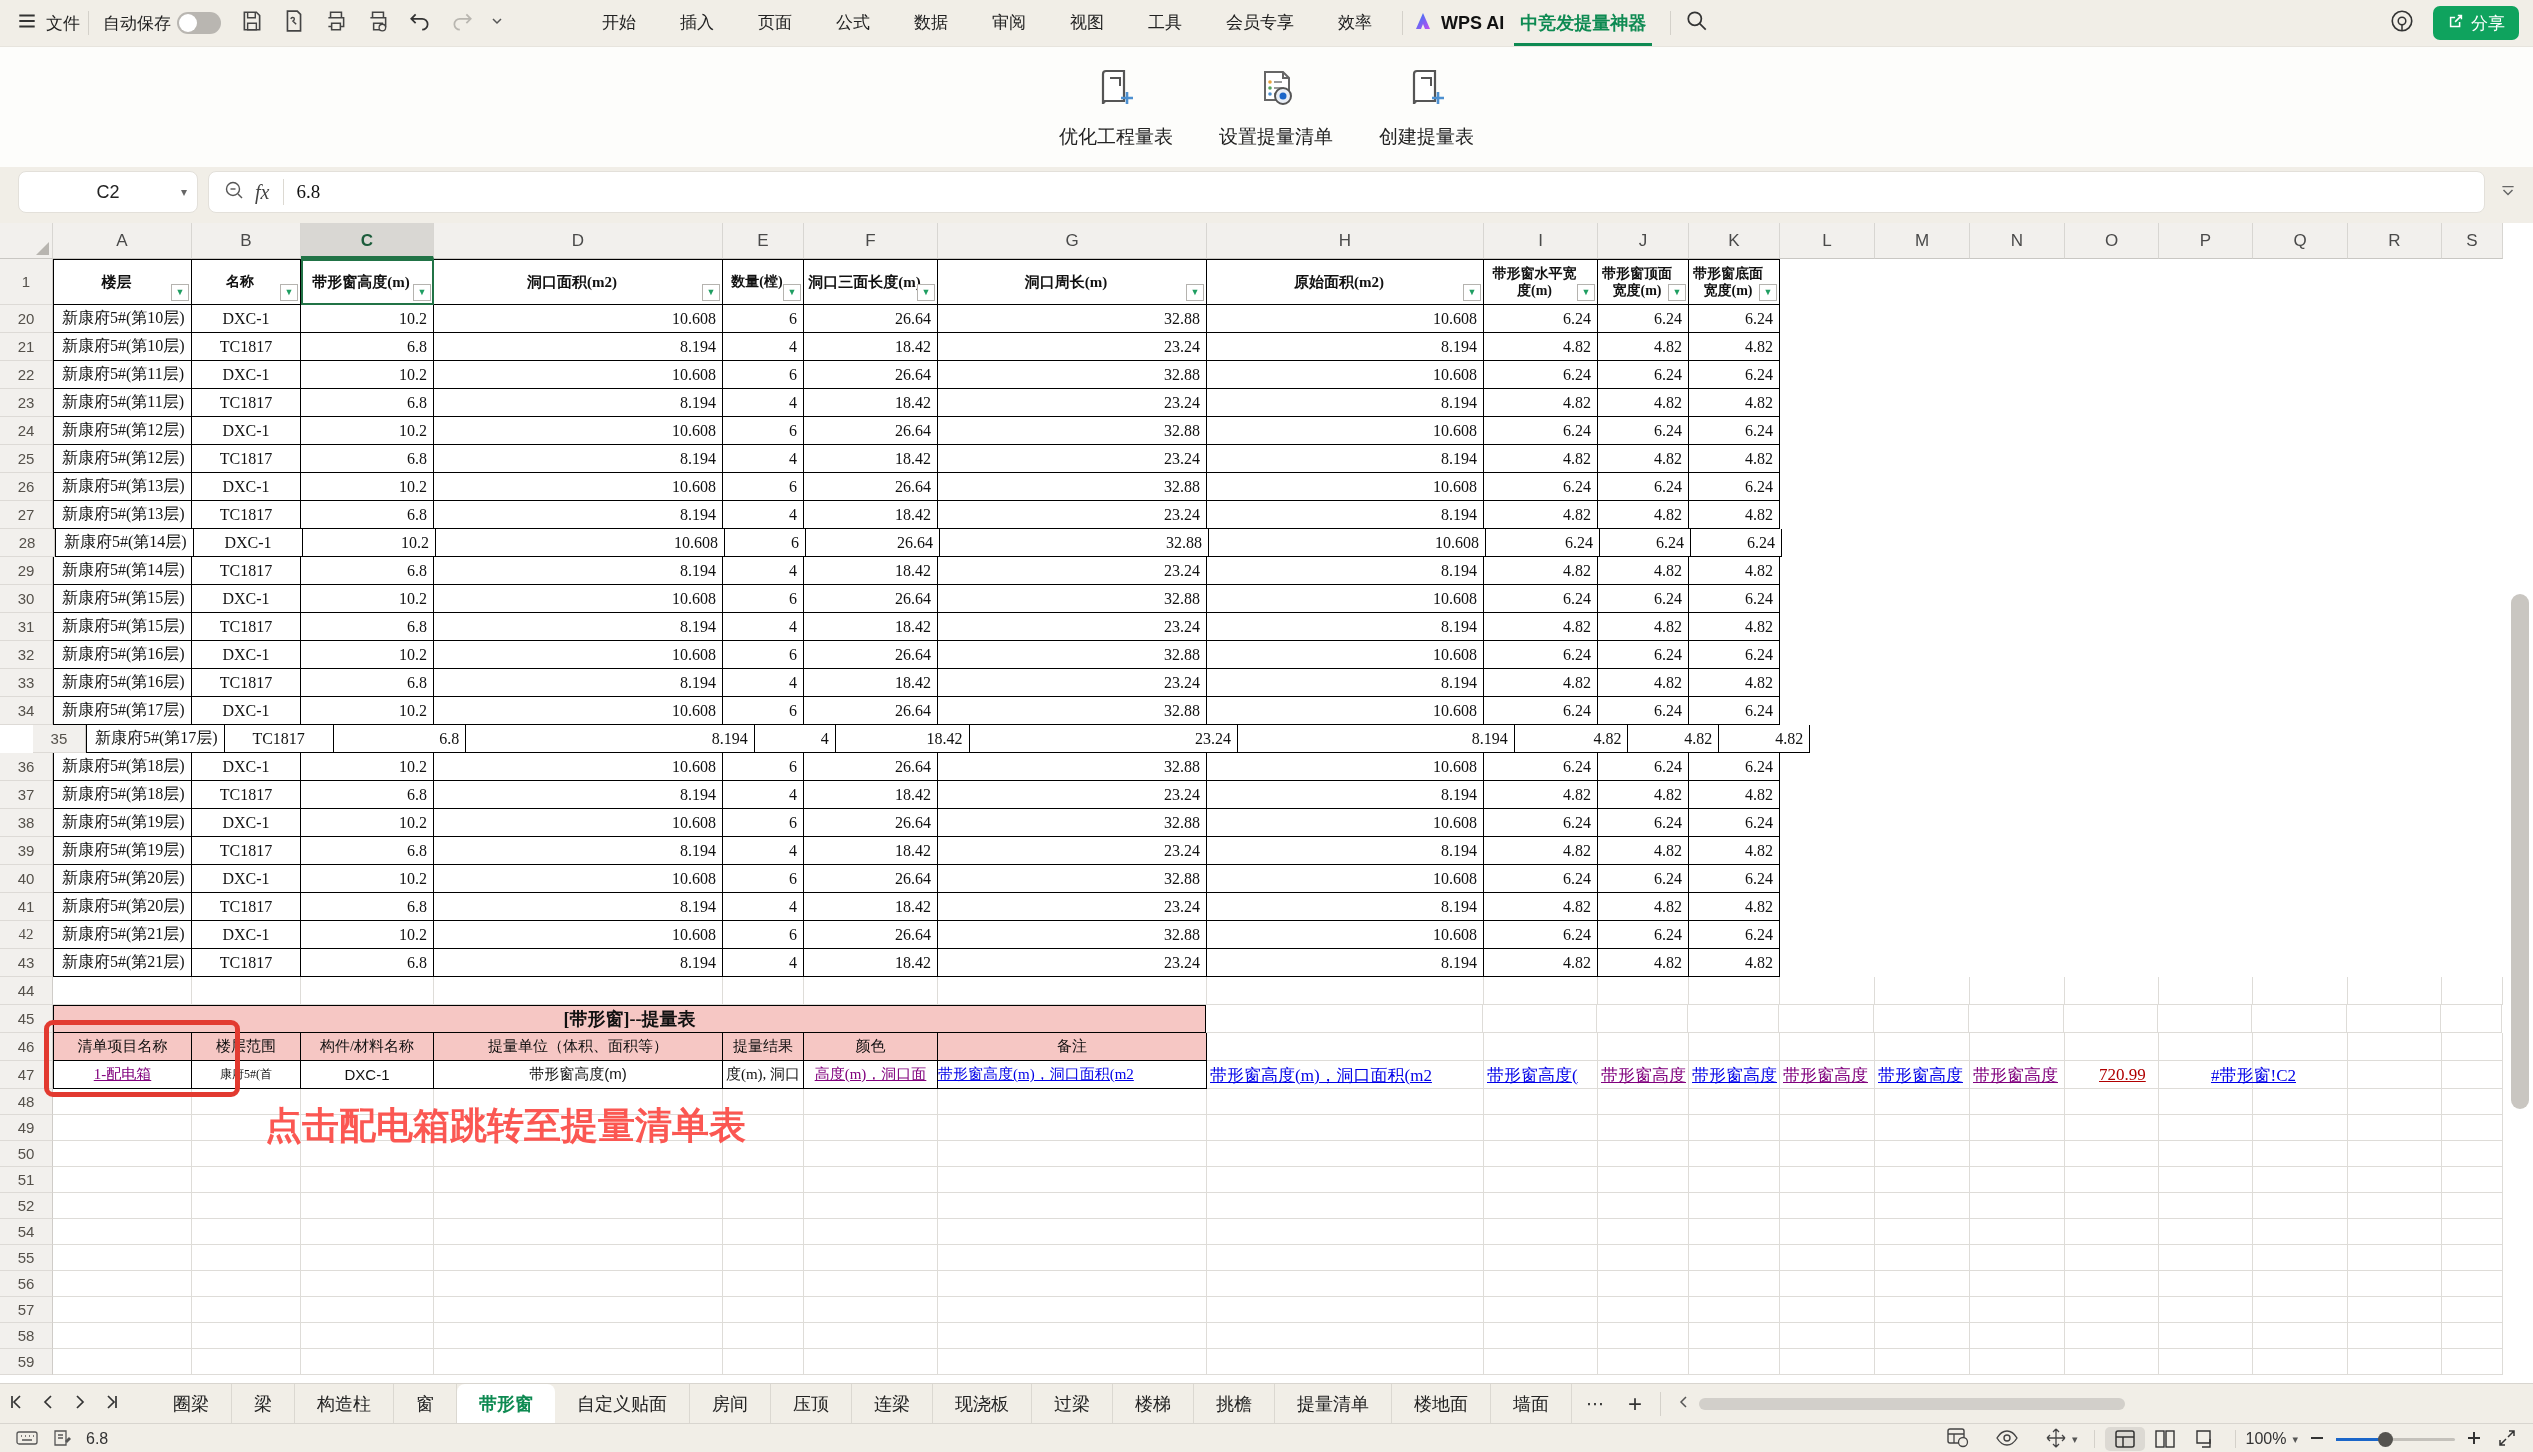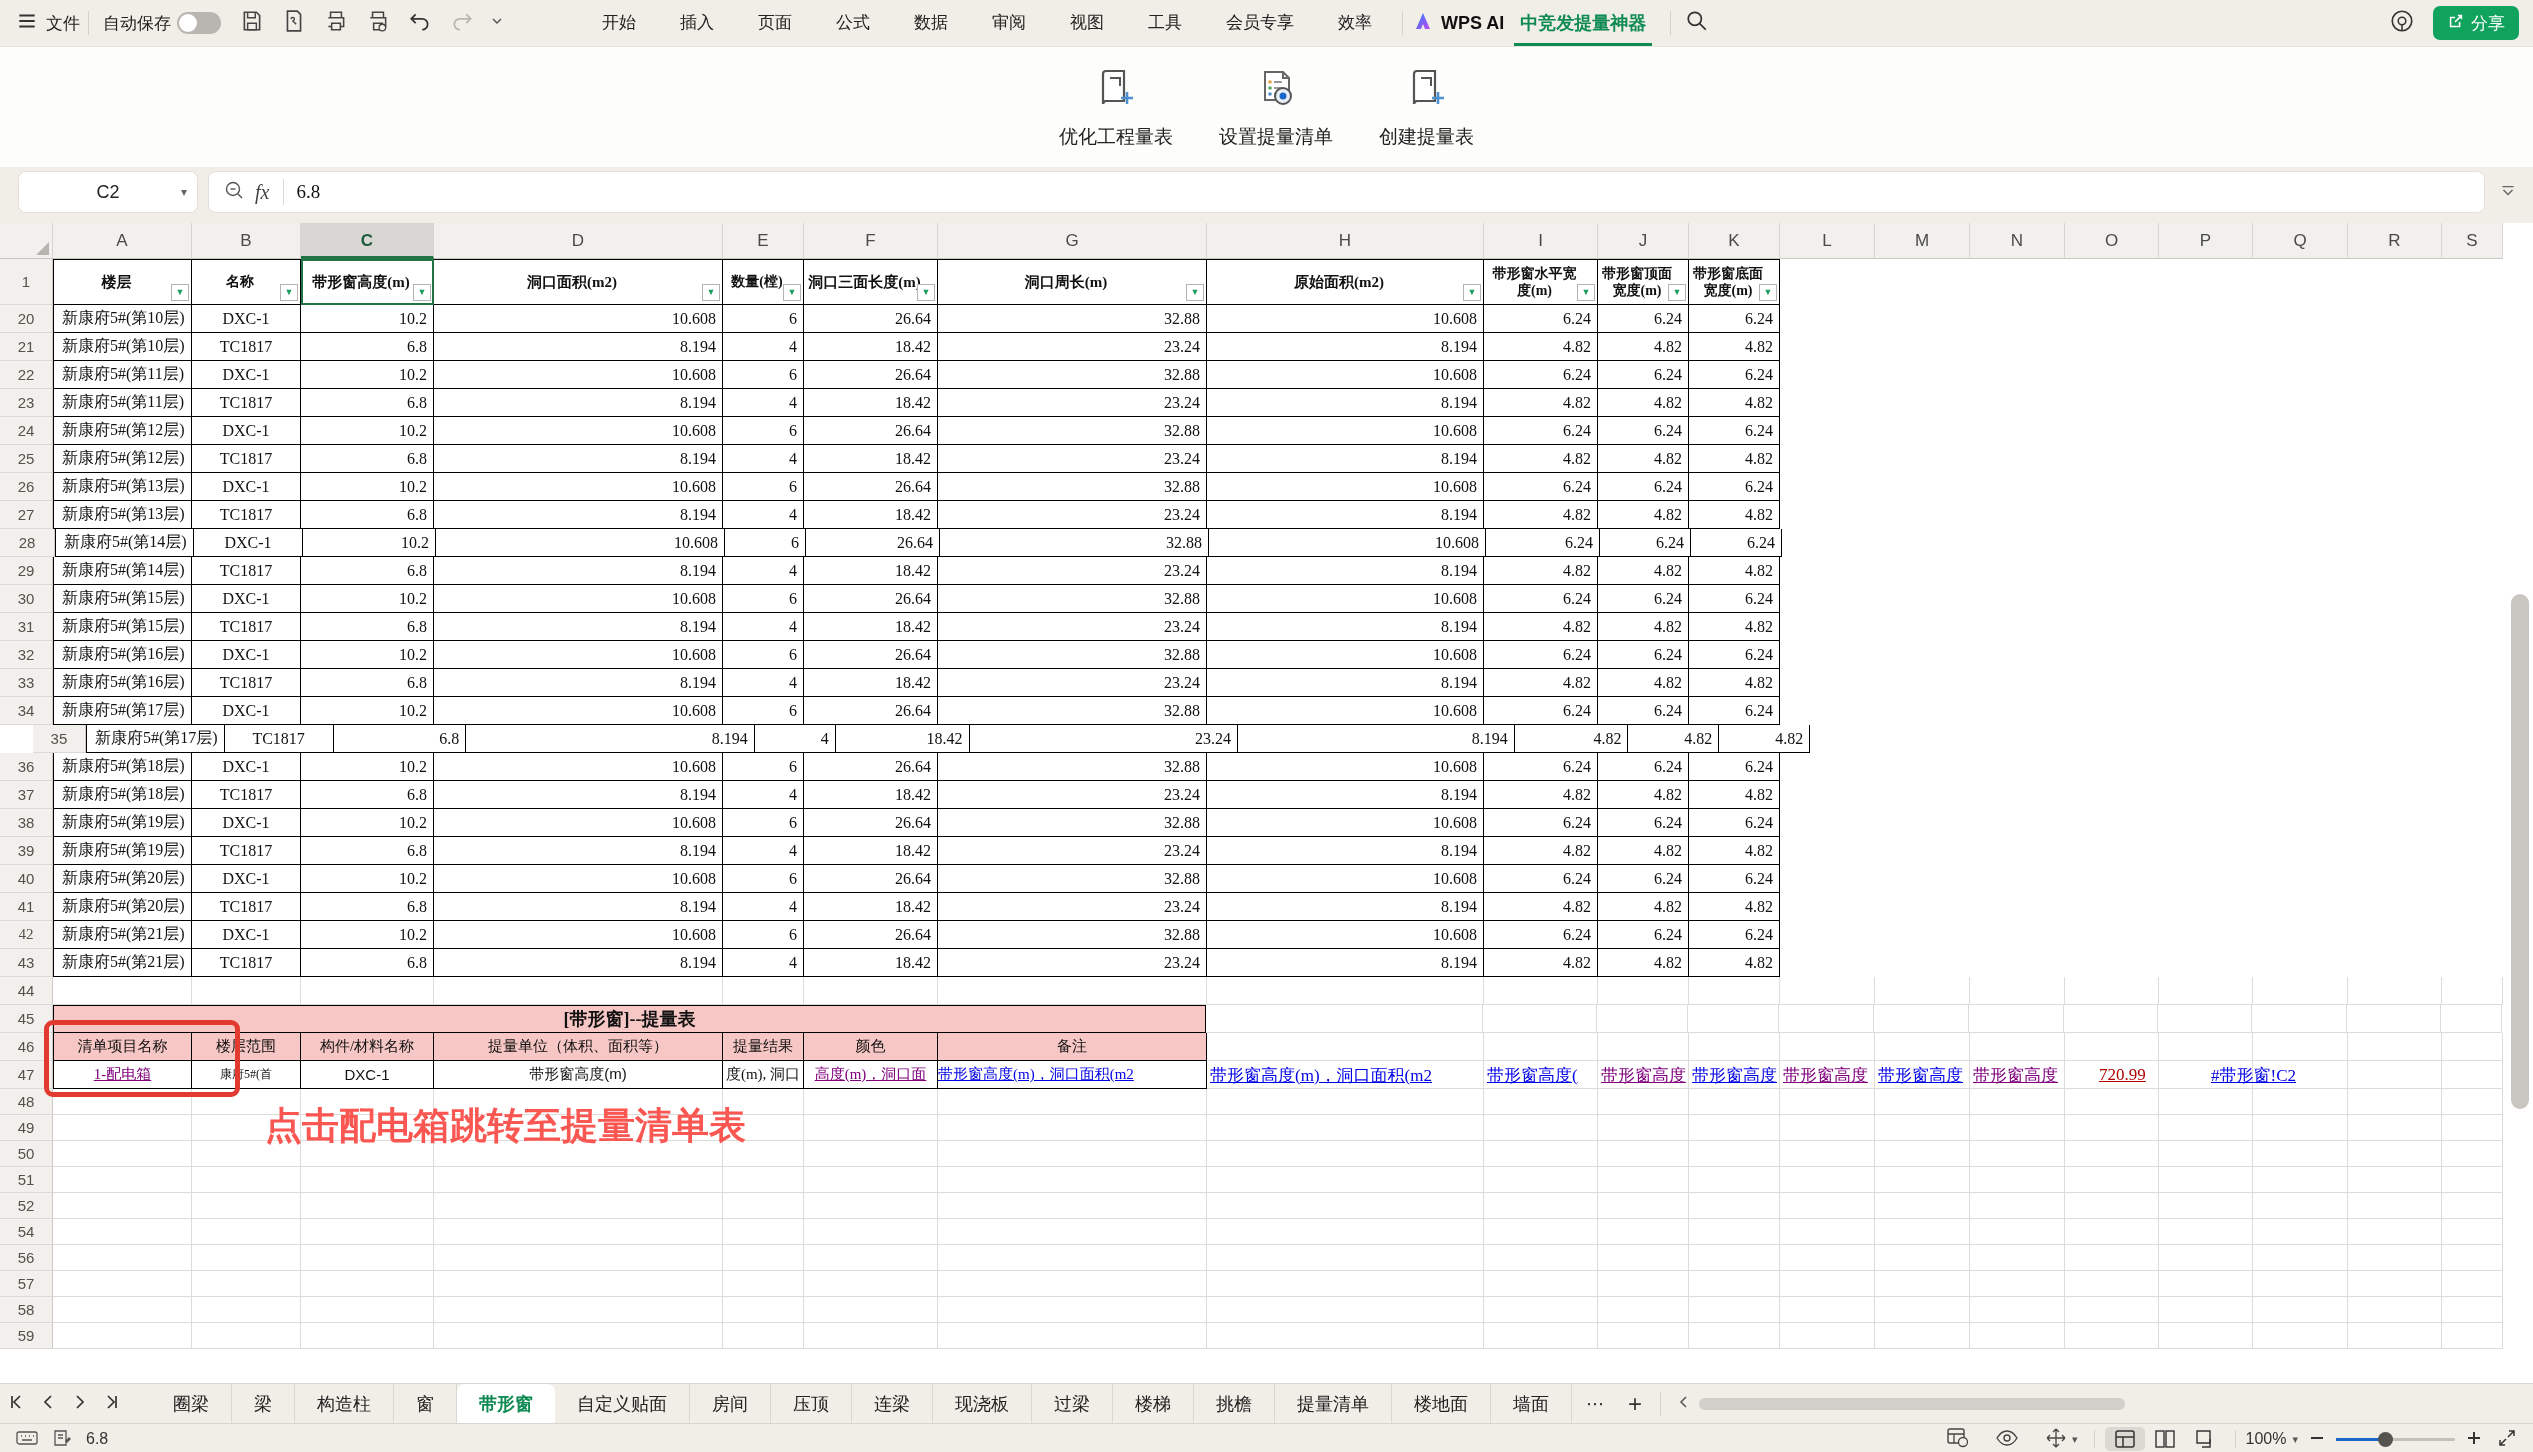--- a/index.html
+++ b/index.html
@@ -902,20 +902,42 @@
         <div class="cell g" style="width: 95px; height: 26px;"></div>
         <div class="cell g" style="width: 95px; height: 26px;"></div>
         <div class="cell g" style="width: 95px; height: 26px;"></div>
         <div class="cell g" style="width: 94px; height: 26px;"></div>
         <div class="cell g" style="width: 94px; height: 26px;"></div>
         <div class="cell g" style="width: 95px; height: 26px;"></div>
         <div class="cell g" style="width: 94px; height: 26px;"></div>
         <div class="cell g" style="width: 61px; height: 26px;"></div>
       </div>
       <div class="row">
+        <div class="gut" style="width: 53px; height: 26px;">55</div>
+        <div class="cell g" style="width: 139px; height: 26px;"></div>
+        <div class="cell g" style="width: 109px; height: 26px;"></div>
+        <div class="cell g" style="width: 133px; height: 26px;"></div>
+        <div class="cell g" style="width: 289px; height: 26px;"></div>
+        <div class="cell g" style="width: 81px; height: 26px;"></div>
+        <div class="cell g" style="width: 134px; height: 26px;"></div>
+        <div class="cell g" style="width: 269px; height: 26px;"></div>
+        <div class="cell g" style="width: 277px; height: 26px;"></div>
+        <div class="cell g" style="width: 114px; height: 26px;"></div>
+        <div class="cell g" style="width: 91px; height: 26px;"></div>
+        <div class="cell g" style="width: 91px; height: 26px;"></div>
+        <div class="cell g" style="width: 95px; height: 26px;"></div>
+        <div class="cell g" style="width: 95px; height: 26px;"></div>
+        <div class="cell g" style="width: 95px; height: 26px;"></div>
+        <div class="cell g" style="width: 94px; height: 26px;"></div>
+        <div class="cell g" style="width: 94px; height: 26px;"></div>
+        <div class="cell g" style="width: 95px; height: 26px;"></div>
+        <div class="cell g" style="width: 94px; height: 26px;"></div>
+        <div class="cell g" style="width: 61px; height: 26px;"></div>
+      </div>
+      <div class="row">
         <div class="gut" style="width: 53px; height: 26px;">56</div>
         <div class="cell g" style="width: 139px; height: 26px;"></div>
         <div class="cell g" style="width: 109px; height: 26px;"></div>
         <div class="cell g" style="width: 133px; height: 26px;"></div>
         <div class="cell g" style="width: 289px; height: 26px;"></div>
         <div class="cell g" style="width: 81px; height: 26px;"></div>
         <div class="cell g" style="width: 134px; height: 26px;"></div>
         <div class="cell g" style="width: 269px; height: 26px;"></div>
         <div class="cell g" style="width: 277px; height: 26px;"></div>
         <div class="cell g" style="width: 114px; height: 26px;"></div>

